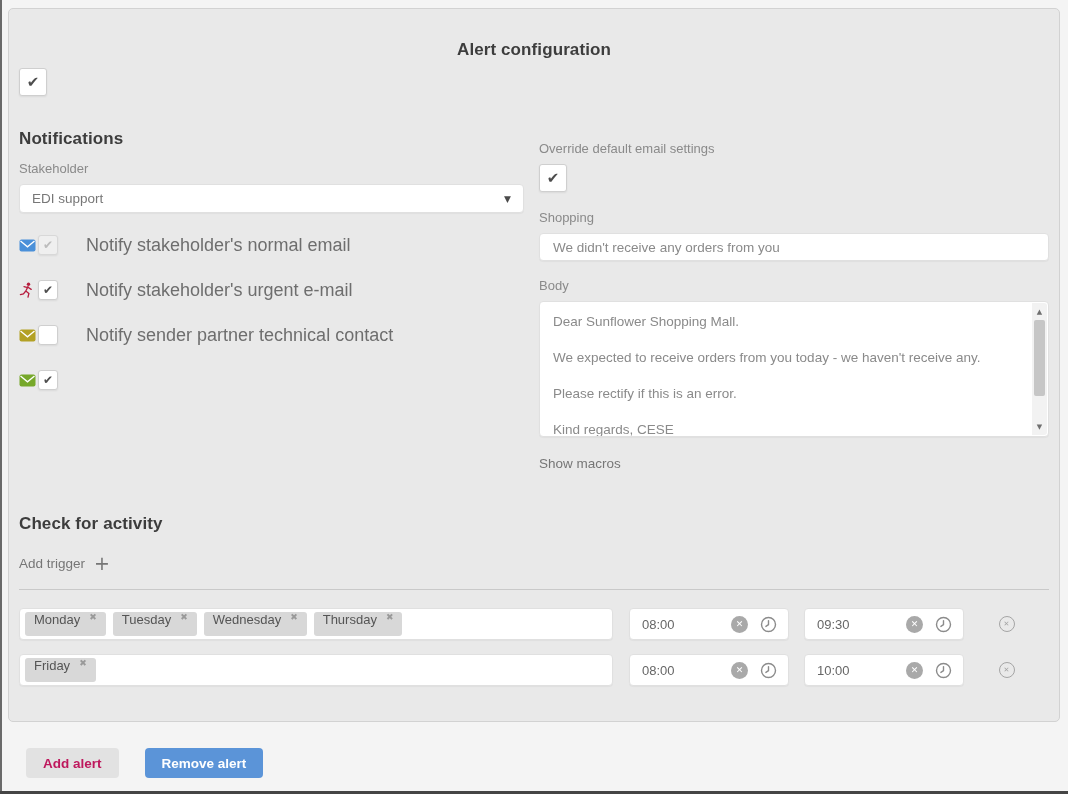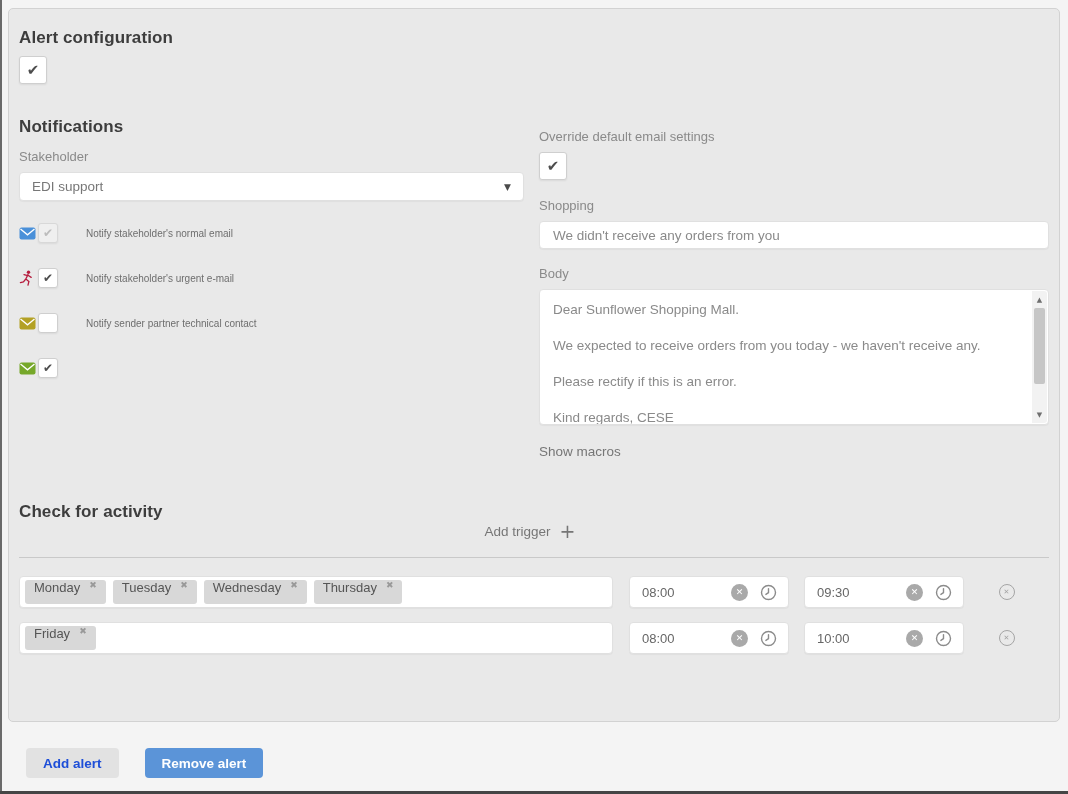--- a/index.html
+++ b/index.html
@@ -18,21 +18,21 @@
   .edge-bottom { position:absolute; left:0; bottom:0; width:100%; height:3px; background:#454545; }
 
   .panel {
     position:absolute; left:8px; top:8px; width:1052px; height:714px;
     background:#e9e9e9; border:1px solid #d2d2d2; border-radius:5px;
     padding:0 10px;
   }
   h2.section-title { font-size:17px; font-weight:bold; color:#3d3d3d; letter-spacing:0.1px; }
   .field-label { font-size:13px; color:#8a8a8a; }
 
-  .panel-title { margin-top:19px; }
+  .panel-title { margin-top:31px;text-align:center; }
   .enabled-label { margin-top:15px; }
 
   
   .cb {
     display:flex; align-items:center; justify-content:center;
     background:#fff; border:1px solid #cfcfcf; border-radius:3px;
     box-shadow:0 1px 2px rgba(0,0,0,0.07); cursor:pointer;
   }
   .cb-lg { width:28px; height:28px; margin-top:8px; }
   .cb-sm { width:20px; height:20px; }
@@ -52,21 +52,21 @@
     display:flex; align-items:center; justify-content:space-between;
     padding:0 12px; cursor:pointer; box-shadow:0 1px 1px rgba(0,0,0,0.04);
   }
   .select-value { font-size:13.5px; color:#777; }
   .caret { font-size:9px; color:#4a4a4a; }
 
   .notif-list { margin-top:22px; }
   .notif-row { display:flex; align-items:center; height:20px; margin-bottom:25px; }
   .notif-icon { width:18px; display:flex; align-items:center; margin-right:1px; }
   .notif-row .cb { margin-right:12px; }
-  .notif-label { font-size:10px; color:#6e6e6e; padding-left:16px; }
+  .notif-label { font-size:18px; color:#6e6e6e; padding-left:16px; }
 
   .override-label { margin-top:12px; }
   .subject-label { margin-top:18px; }
   .text-input {
     margin-top:8px; width:100%; height:28px; background:#fff;
     border:1px solid #e0e0e0; border-radius:4px; padding:0 13px;
     font-size:13.5px; color:#8a8a8a; font-family:inherit; outline:none;
     box-shadow:0 1px 1px rgba(0,0,0,0.04);
   }
   .body-label { margin-top:17px; }
@@ -86,21 +86,21 @@
     background:#f2f2f2; border-radius:0 3px 3px 0;
   }
   .sb-arrow { position:absolute; left:0; width:100%; height:15px; display:flex; align-items:center; justify-content:center; font-size:7px; color:#6f6f6f; cursor:pointer; }
   .sb-up { top:1px; }
   .sb-down { bottom:1px; }
   .sb-thumb { position:absolute; top:17px; left:2px; right:2px; height:76px; background:#c6c6c6; border-radius:2px; cursor:pointer; }
   .show-macros { margin-top:19px; font-size:13.5px; color:#767676; cursor:pointer; display:inline-block; }
 
   
   .activity-title { margin-top:42px; }
-  .add-trigger-row { display:flex; justify-content:center; align-items:center; margin-top:0; padding-right:8px; cursor:pointer; }
+  .add-trigger-row { display:flex; justify-content:flex-start; align-items:center; margin-top:20px; padding-right:8px; cursor:pointer; }
   .add-trigger-label { font-size:13.5px; color:#767676; }
   .plus-icon { font-size:19px; color:#767676; margin-left:9px; font-weight:400; line-height:1; }
   .divider { border-top:1px solid #c9c9c9; margin-top:16px; }
 
   .trigger-row { display:flex; align-items:center; margin-top:14px; }
   .trigger-row.first { margin-top:18px; }
   .days-input {
     width:594px; min-height:32px; background:#fff; border:1px solid #e0e0e0; border-radius:4px;
     display:flex; align-items:center; gap:7px; padding:3px 5px; cursor:text;
     box-shadow:0 1px 1px rgba(0,0,0,0.04);
@@ -133,21 +133,21 @@
     cursor:pointer;
   }
 
   
   .footer { position:absolute; left:26px; top:748px; display:flex; gap:26px; }
   .btn {
     height:30px; border:none; border-radius:4px; font-size:13.5px; font-weight:bold;
     display:flex; align-items:center; justify-content:center; padding:0 17px;
     font-family:inherit; cursor:pointer;
   }
-  .btn-add { background:#e2e2e2; color:#1d4ed8; }
+  .btn-add { background:#e2e2e2; color:#be185d; }
   .btn-remove { background:#5b94d8; color:#fff; }
 </style>
 </head>
 <body>
 
 <div class="edge-left"></div>
 <div class="edge-bottom"></div>
 
 <div class="panel">
 

